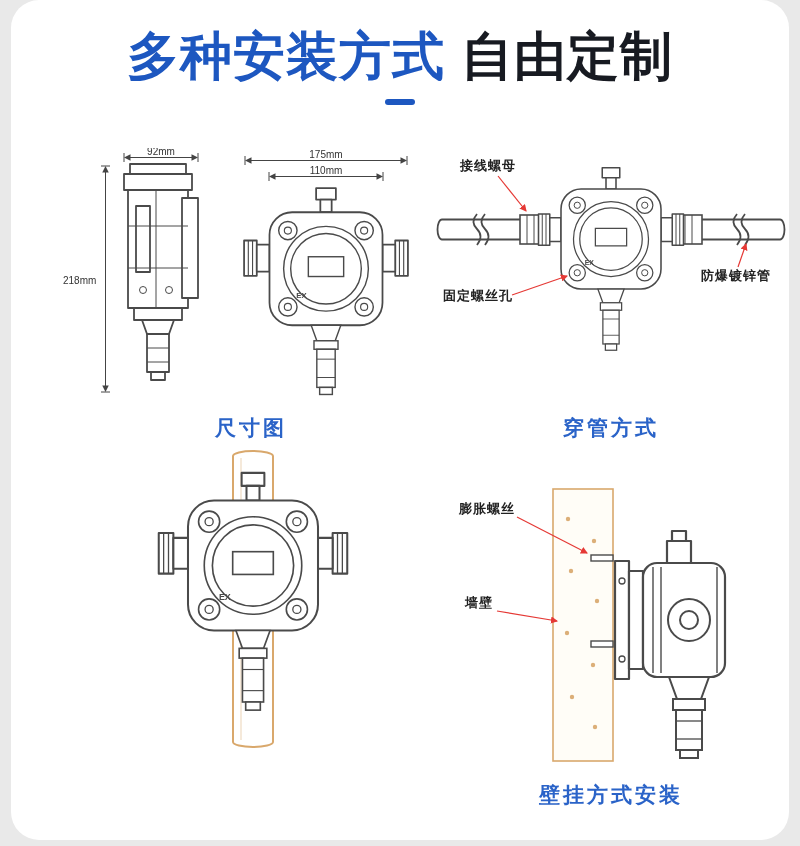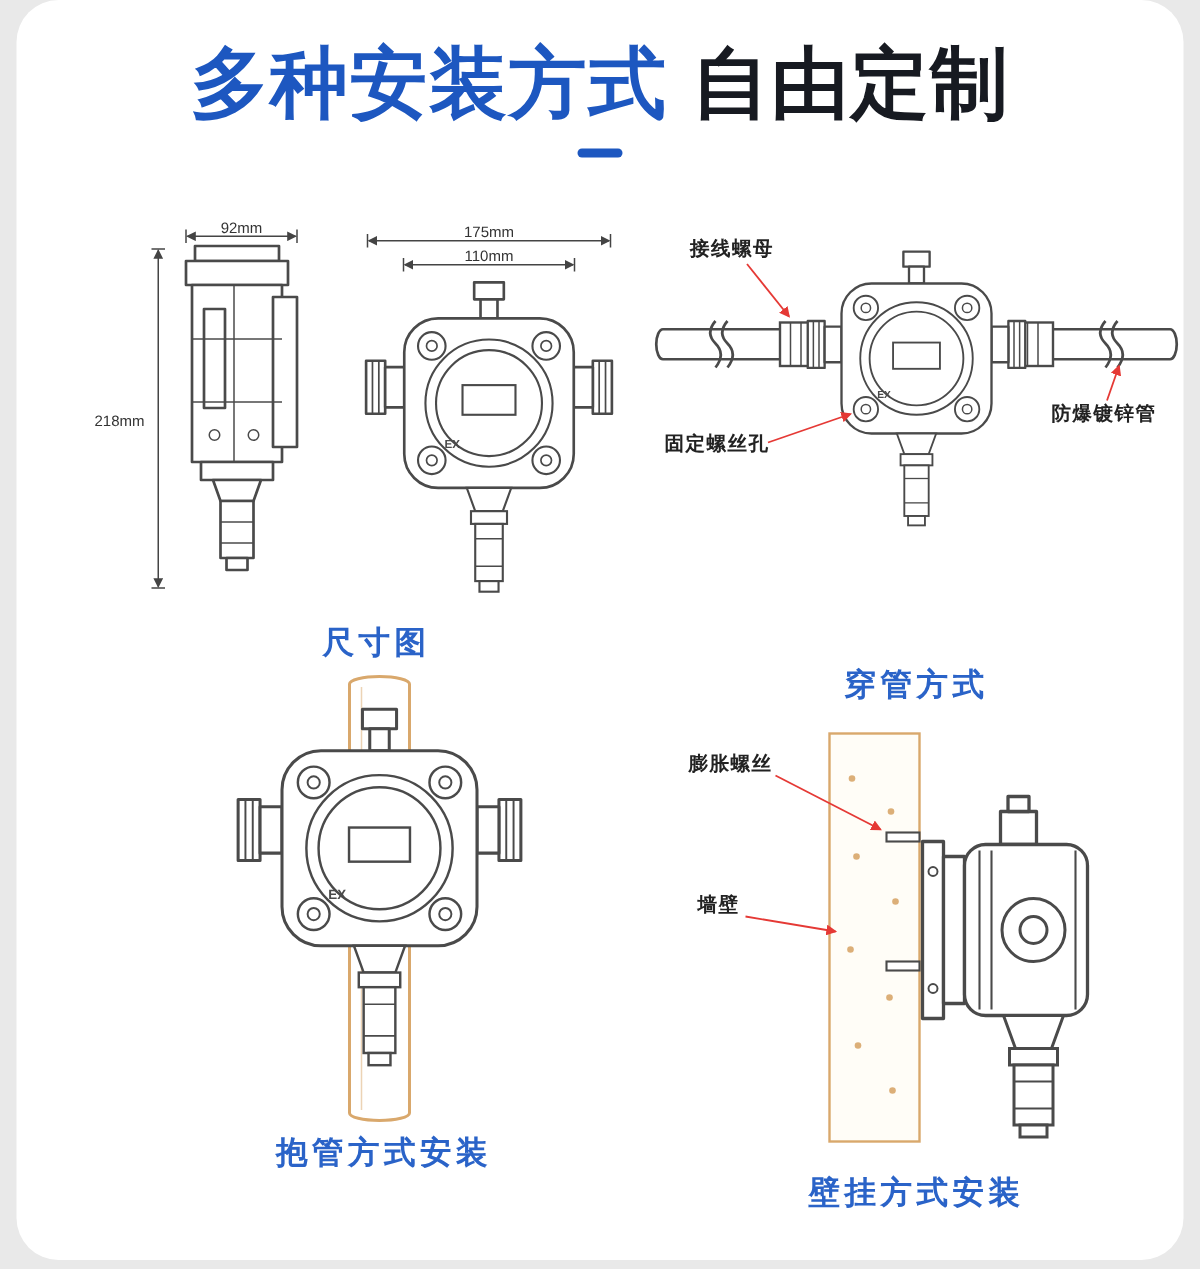--- a/index.html
+++ b/index.html
@@ -15,21 +15,21 @@
     position:relative;width:778px;height:840px;margin:0 auto;
     background:#fff;border-radius:28px;overflow:hidden;
   }
   .header{position:absolute;top:28px;left:0;right:0;text-align:center;}
   .title{font-size:52px;font-weight:900;letter-spacing:1px;line-height:1.1;}
   .title .t-blue{color:var(--blue);}
   .title .t-dark{color:#171a21;margin-left:16px;}
   .dash{width:30px;height:6px;background:var(--blue);border-radius:3px;margin:14px auto 0;}
   .sec{position:absolute;display:flex;flex-direction:column;align-items:center;}
   #sec-dim{left:50px;top:148px;width:380px;}
-  #sec-pipe{left:418px;top:148px;width:364px;gap:28px;}
+  #sec-pipe{left:418px;top:148px;width:364px;}
   #sec-clamp{left:85px;top:448px;width:320px;}
   #sec-wall{left:430px;top:475px;width:340px;}
   .caption{
     color:var(--caption-blue);font-size:21px;font-weight:700;
     letter-spacing:3px;margin-top:4px;white-space:nowrap;
   }
   svg{display:block;}
   svg text{font-family:"Liberation Sans",sans-serif;}
   .dim-text{font-size:10px;fill:#333;}
   .ann-text{font-size:13px;fill:#222;font-weight:600;letter-spacing:1px;}
@@ -234,21 +234,20 @@
     <svg viewBox="0 0 320 302" width="320" height="302">
       <g stroke="#d9a86c" stroke-width="2" fill="none">
         <line x1="137" y1="8" x2="137" y2="294"></line>
         <line x1="177" y1="8" x2="177" y2="294"></line>
         <path d="M137 8 A20 5 0 0 1 177 8"></path>
         <path d="M137 294 A20 5 0 0 0 177 294"></path>
         <line x1="145" y1="10" x2="145" y2="292" stroke-width="1" opacity="0.5"></line>
       </g>
       <use href="#detFront" x="37" y="20" width="240" height="260"></use>
     </svg>
-    <div class="caption">抱管方式安装</div>
   </div>
 
   <div class="sec" id="sec-wall">
     <svg viewBox="0 0 340 302" width="340" height="302">
 
       <rect x="112" y="14" width="60" height="272" fill="#fffdf7" stroke="#d9a86c" stroke-width="1.6"></rect>
       <g fill="#dcaf78">
         <circle cx="127" cy="44" r="2.2"></circle>
           <circle cx="153" cy="66" r="2.2"></circle>
         <circle cx="130" cy="96" r="2.2"></circle>

